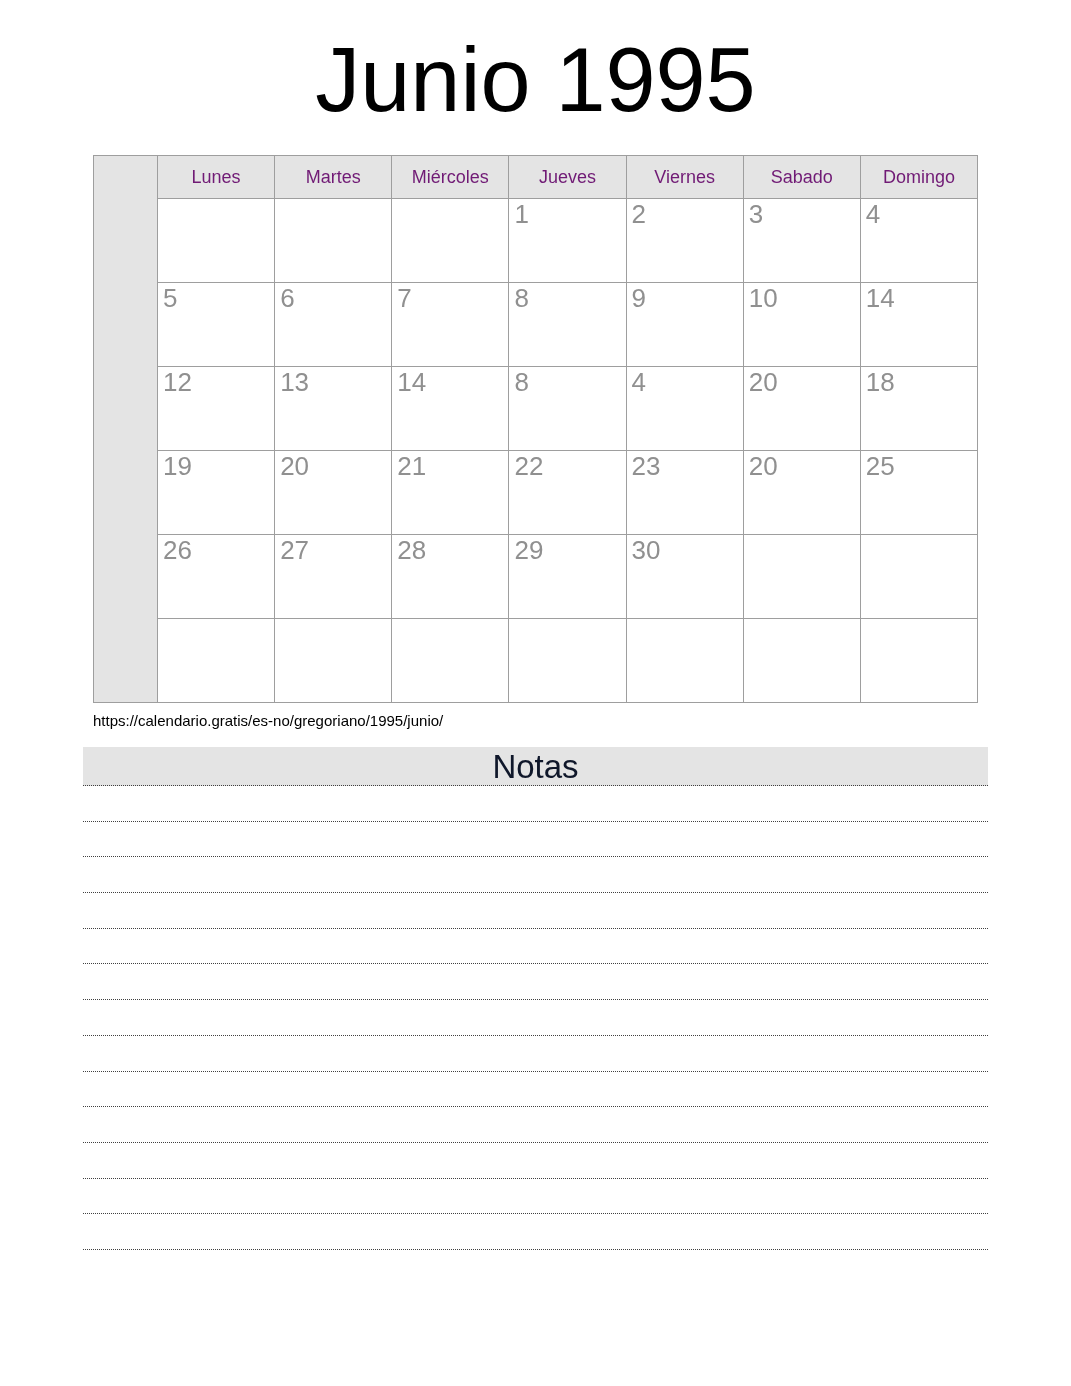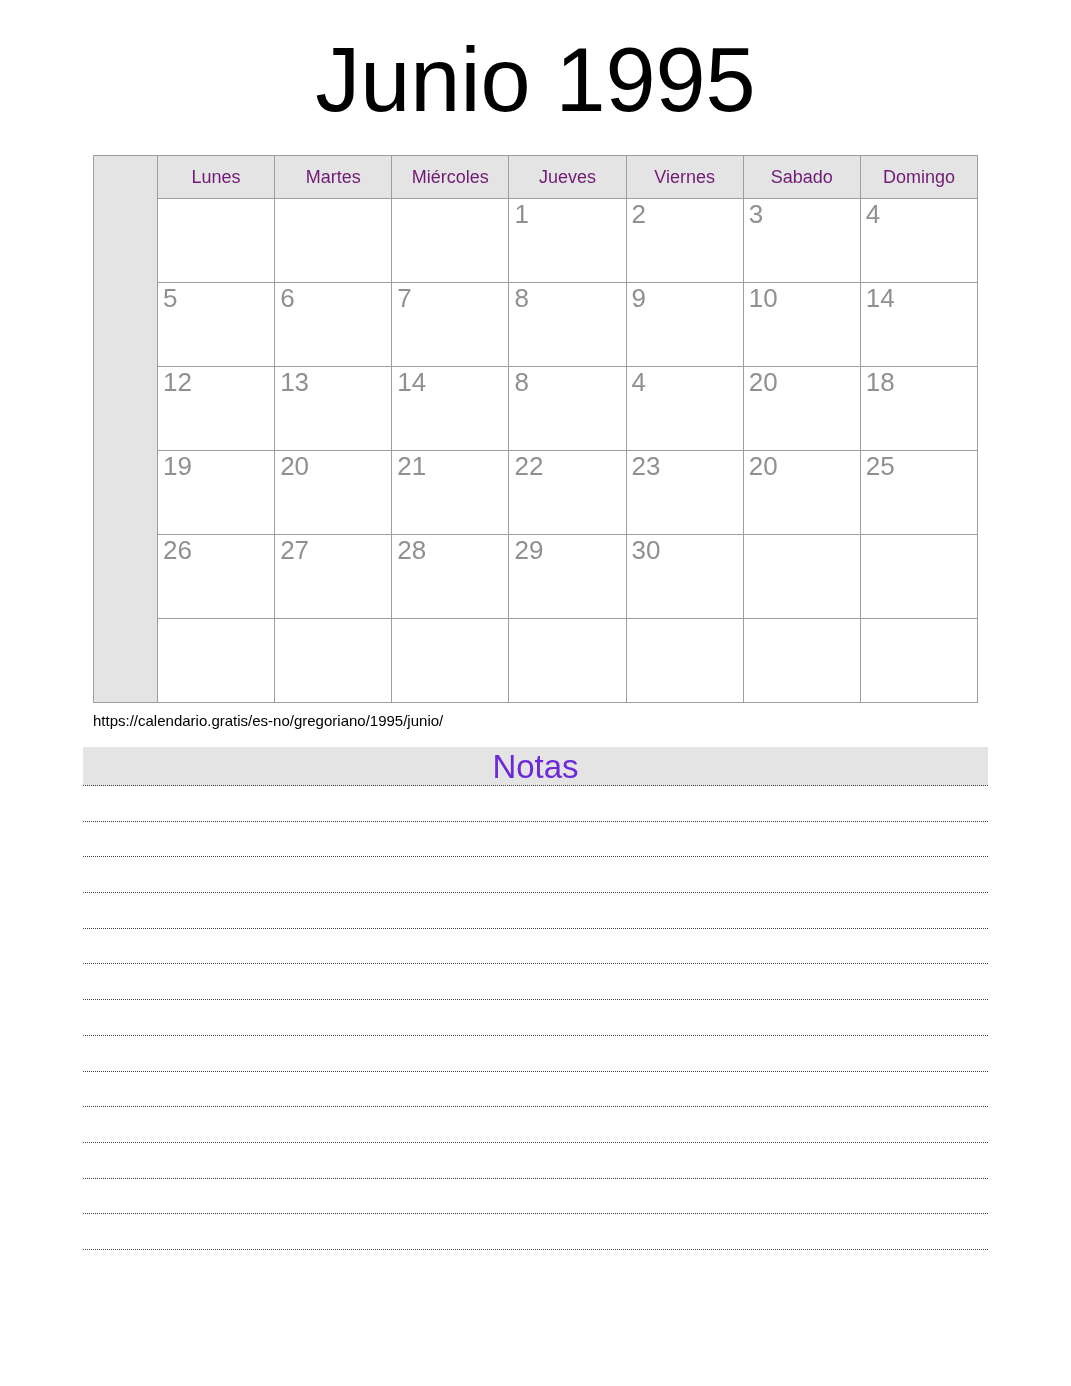--- a/index.html
+++ b/index.html
@@ -87,21 +87,21 @@
     width: 905px;
   }
   .notes-header {
     height: 39px;
     background: var(--header-bg);
     border-bottom: 1px dotted var(--dotted-line);
     text-align: center;
     font-size: 33px;
     line-height: 39px;
     font-weight: 400;
-    color: #6d28d9;
+    color: #0f172a;
   }
   .note-line {
     height: 35.7px;
     border-bottom: 1px dotted var(--dotted-line);
   }
 </style>
 </head>
 <body>
 
 <div class="page">

